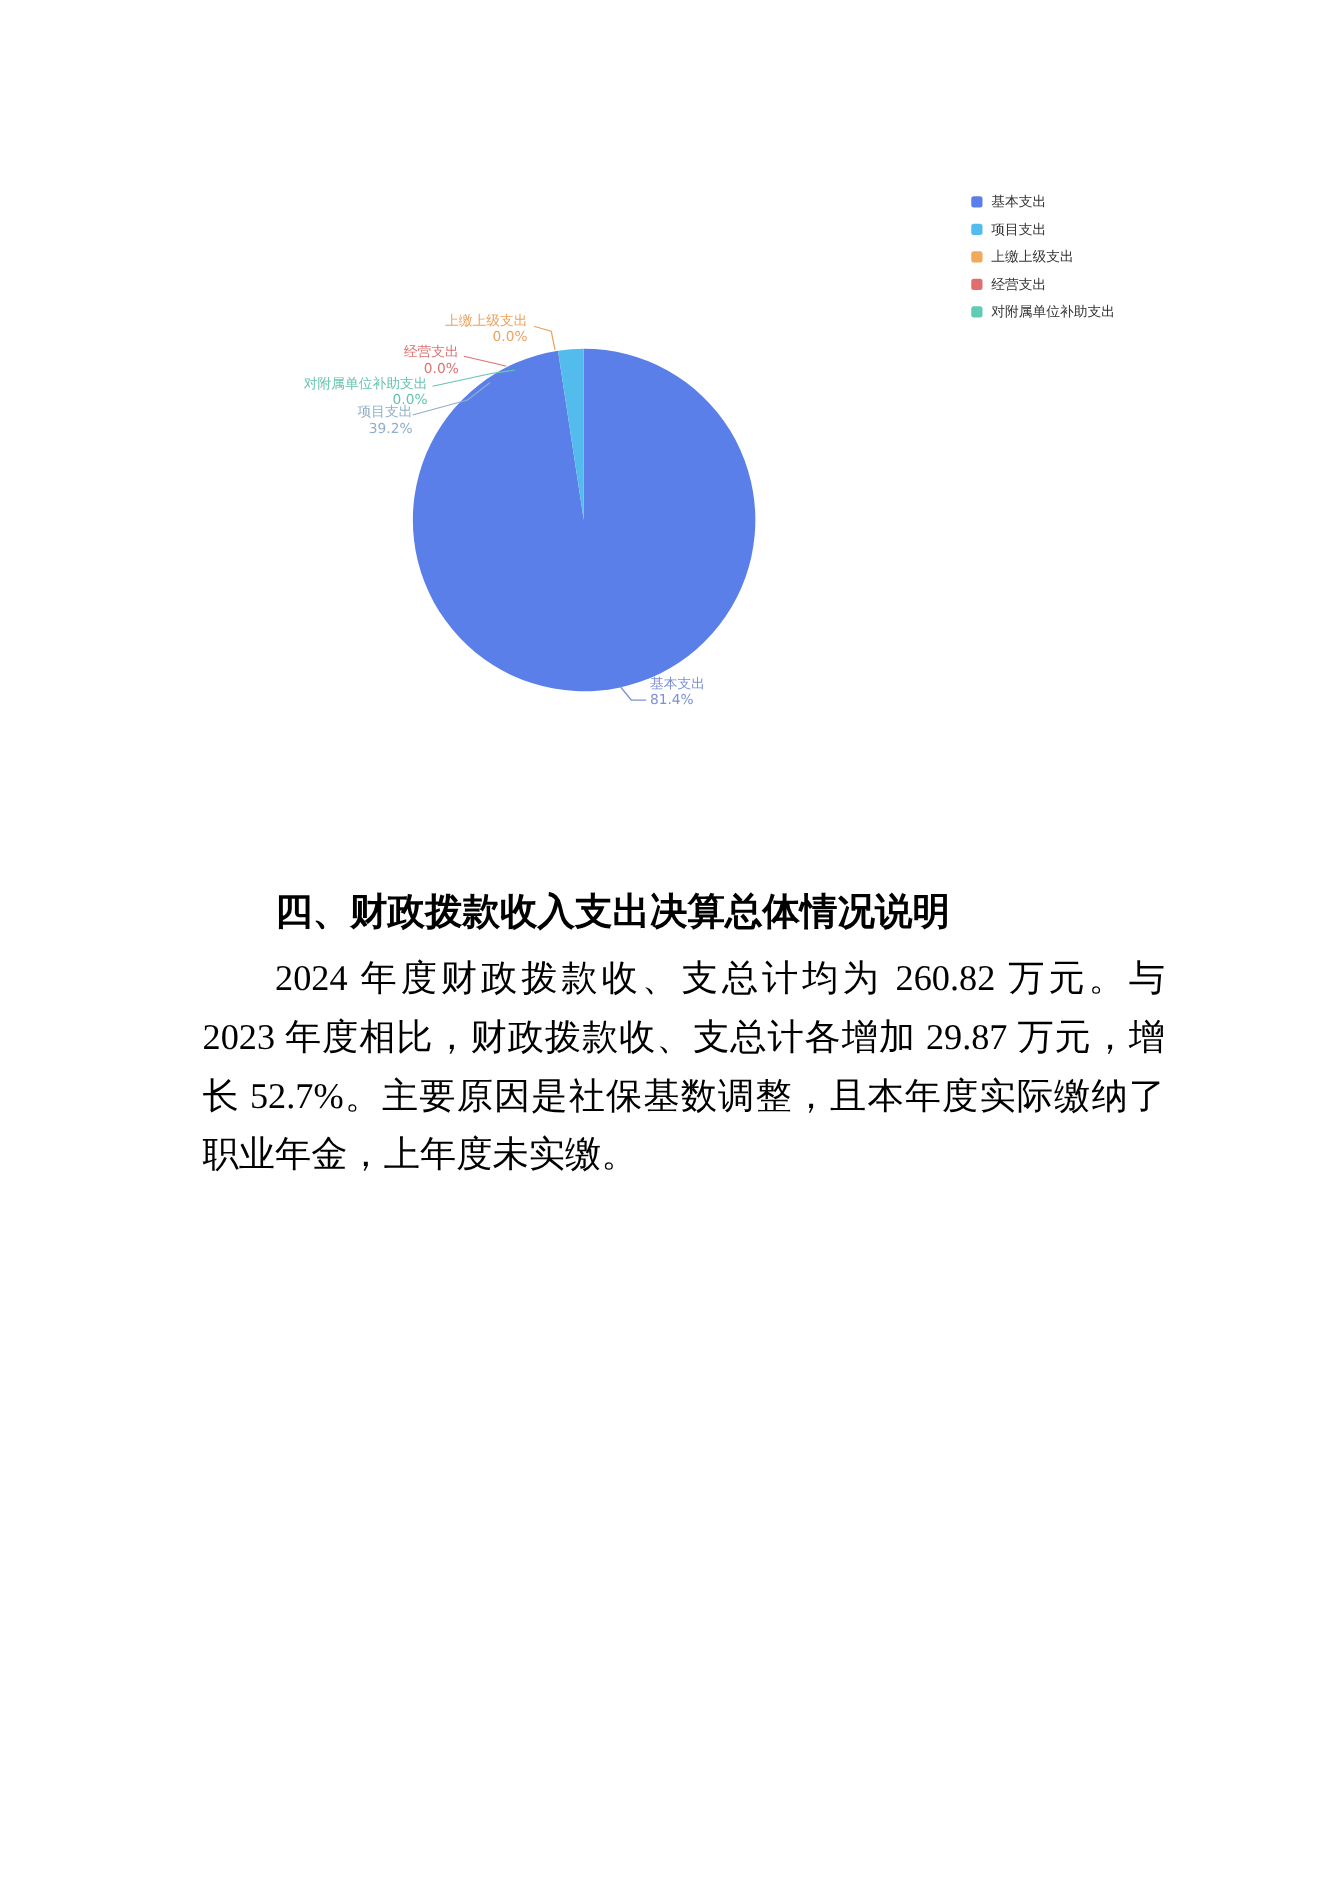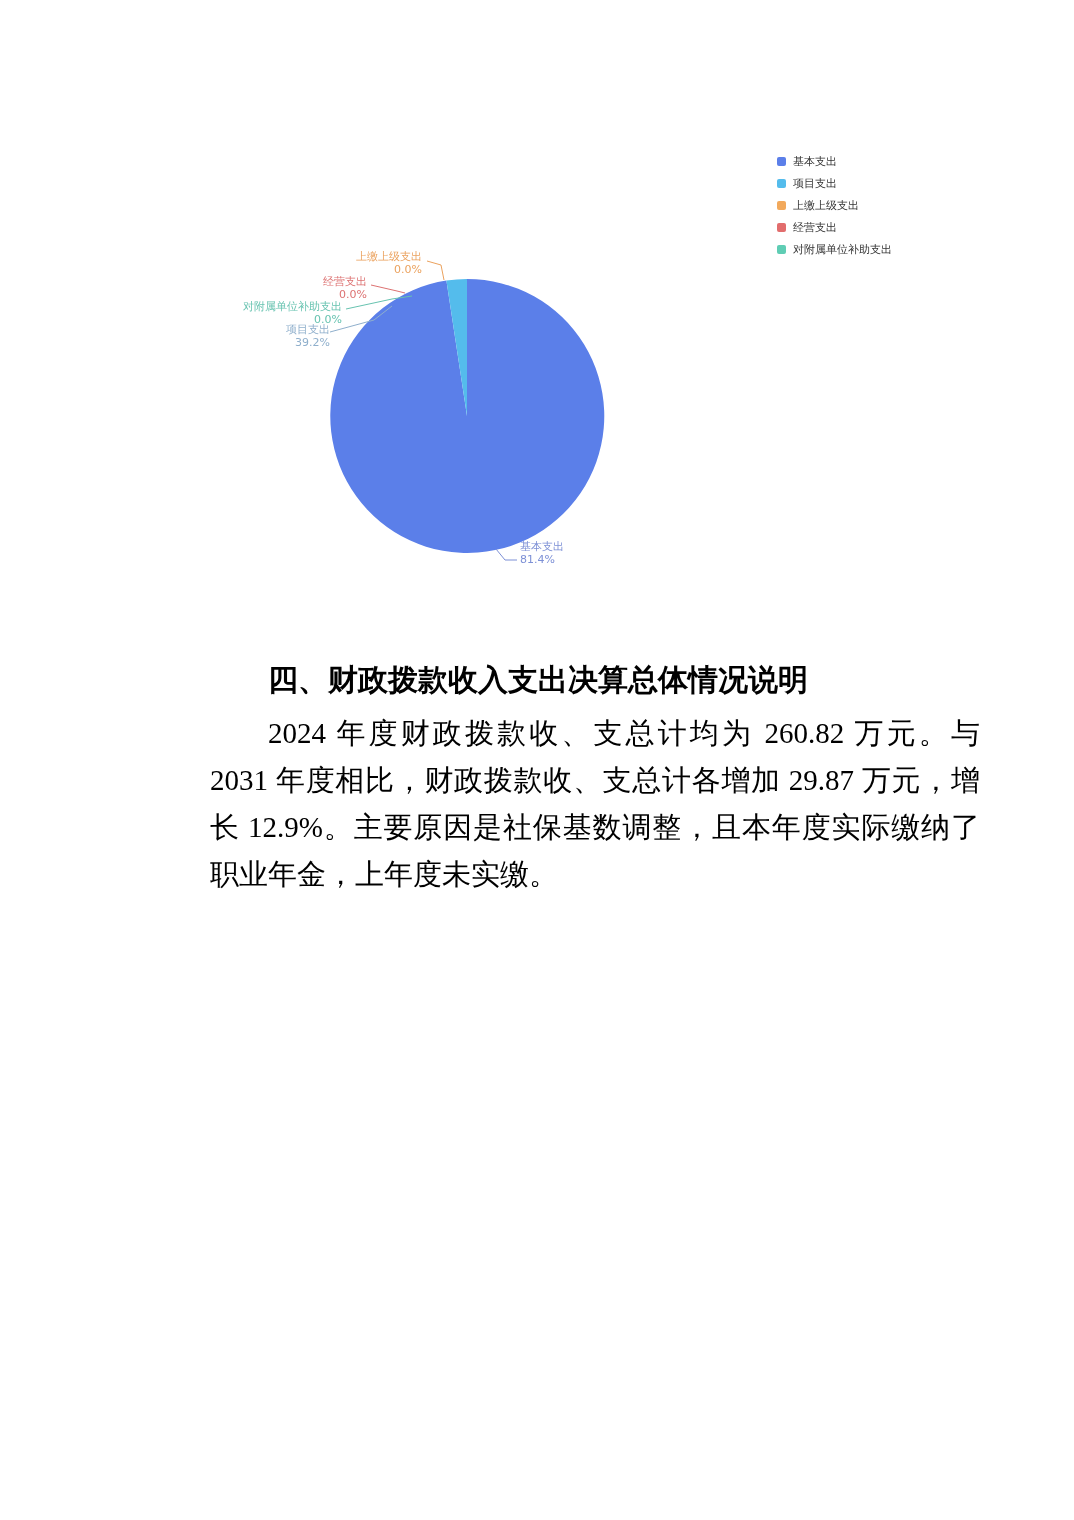--- a/index.html
+++ b/index.html
@@ -28,21 +28,21 @@
     font-size:11px; line-height:13px; white-space:nowrap;
   }
   .callout.right { text-align:right; }
   .co-shangjiao { right:652px; top:250px; }
   .co-jingying  { right:707px; top:275px; }
   .co-buzhu     { right:732px; top:300px; }
   .co-xiangmu   { right:744px; top:323px; }
   .co-jiben     { left:520px;  top:540px; text-align:left; }
 
   
-  .content { position:absolute; left:162px; top:660px; width:770px;margin-left:48px; }
+  .content { position:absolute; left:162px; top:710px; width:770px; }
   .heading {
     font-family:"Liberation Sans","DejaVu Sans",sans-serif;
     font-weight:700; font-size:30px; line-height:40px;
     margin:0 0 0 58px;
   }
   .para {
     font-size:29px; line-height:47px; margin:10px 0 0 0;
     text-align:justify; text-indent:2em;
   }
 
@@ -111,18 +111,18 @@
       </div>
       <div class="legend-row">
         <span class="swatch" style="background-color: rgb(95, 205, 180);"></span>
         <span>对附属单位补助支出</span>
       </div>
     </div>
   </div>
 
   <div class="content">
     <h2 class="heading">四、财政拨款收入支出决算总体情况说明</h2>
-    <p class="para">2024 年度财政拨款收、支总计均为 260.82 万元。与 2031 年度相比，财政拨款收、支总计各增加 29.87 万元，增长 12.9%。主要原因是社保基数调整，且本年度实际缴纳了职业年金，上年度未实缴。</p>
+    <p class="para">2024 年度财政拨款收、支总计均为 260.82 万元。与 2023 年度相比，财政拨款收、支总计各增加 29.87 万元，增长 52.7%。主要原因是社保基数调整，且本年度实际缴纳了职业年金，上年度未实缴。</p>
   </div>
 
   <div class="page-number">11</div>
 
 </div>
 
 </body></html>

